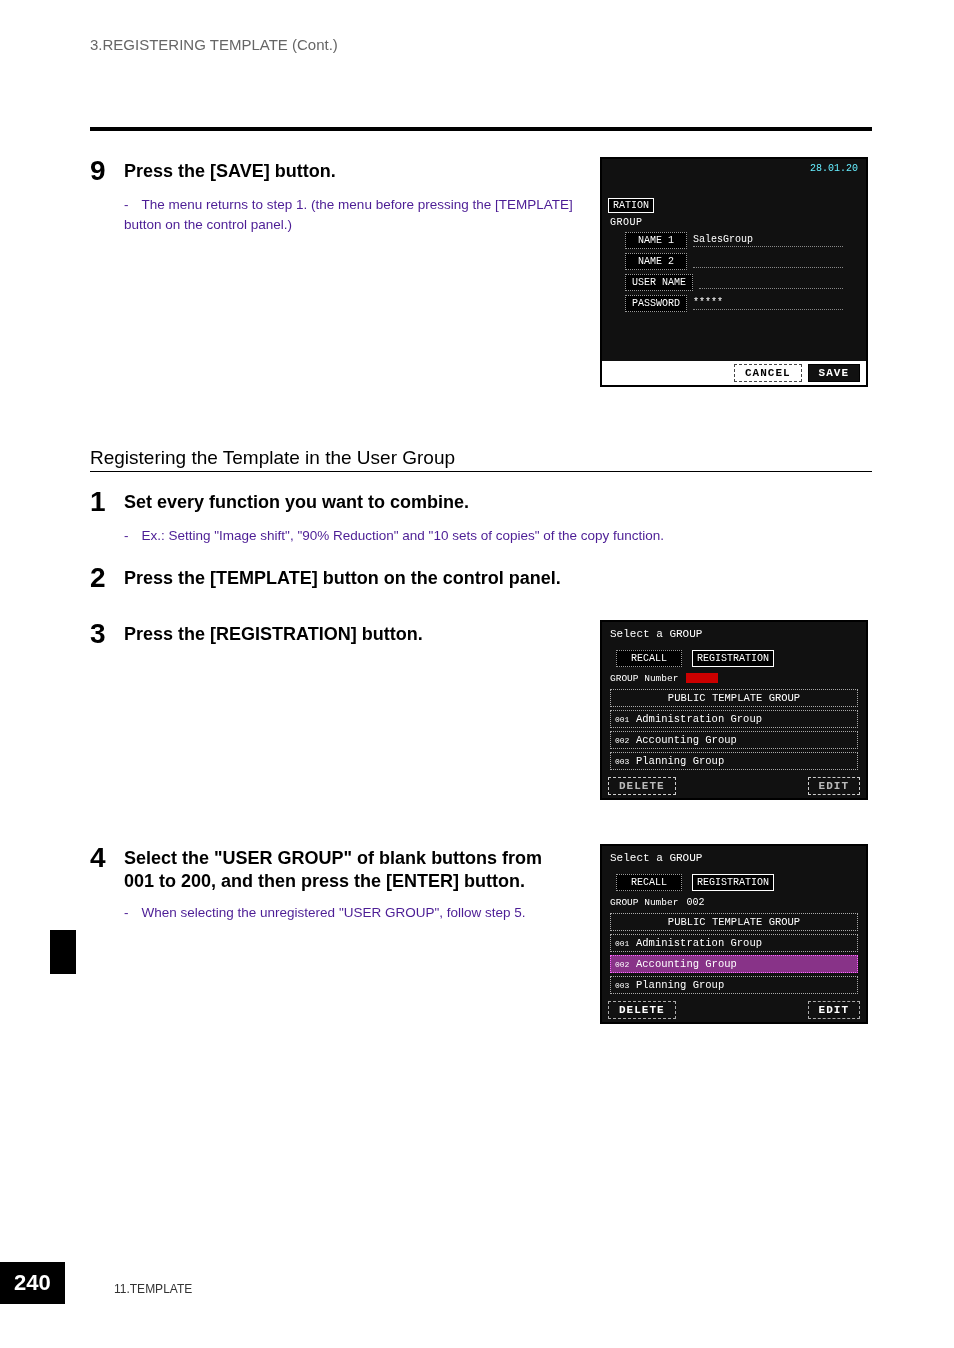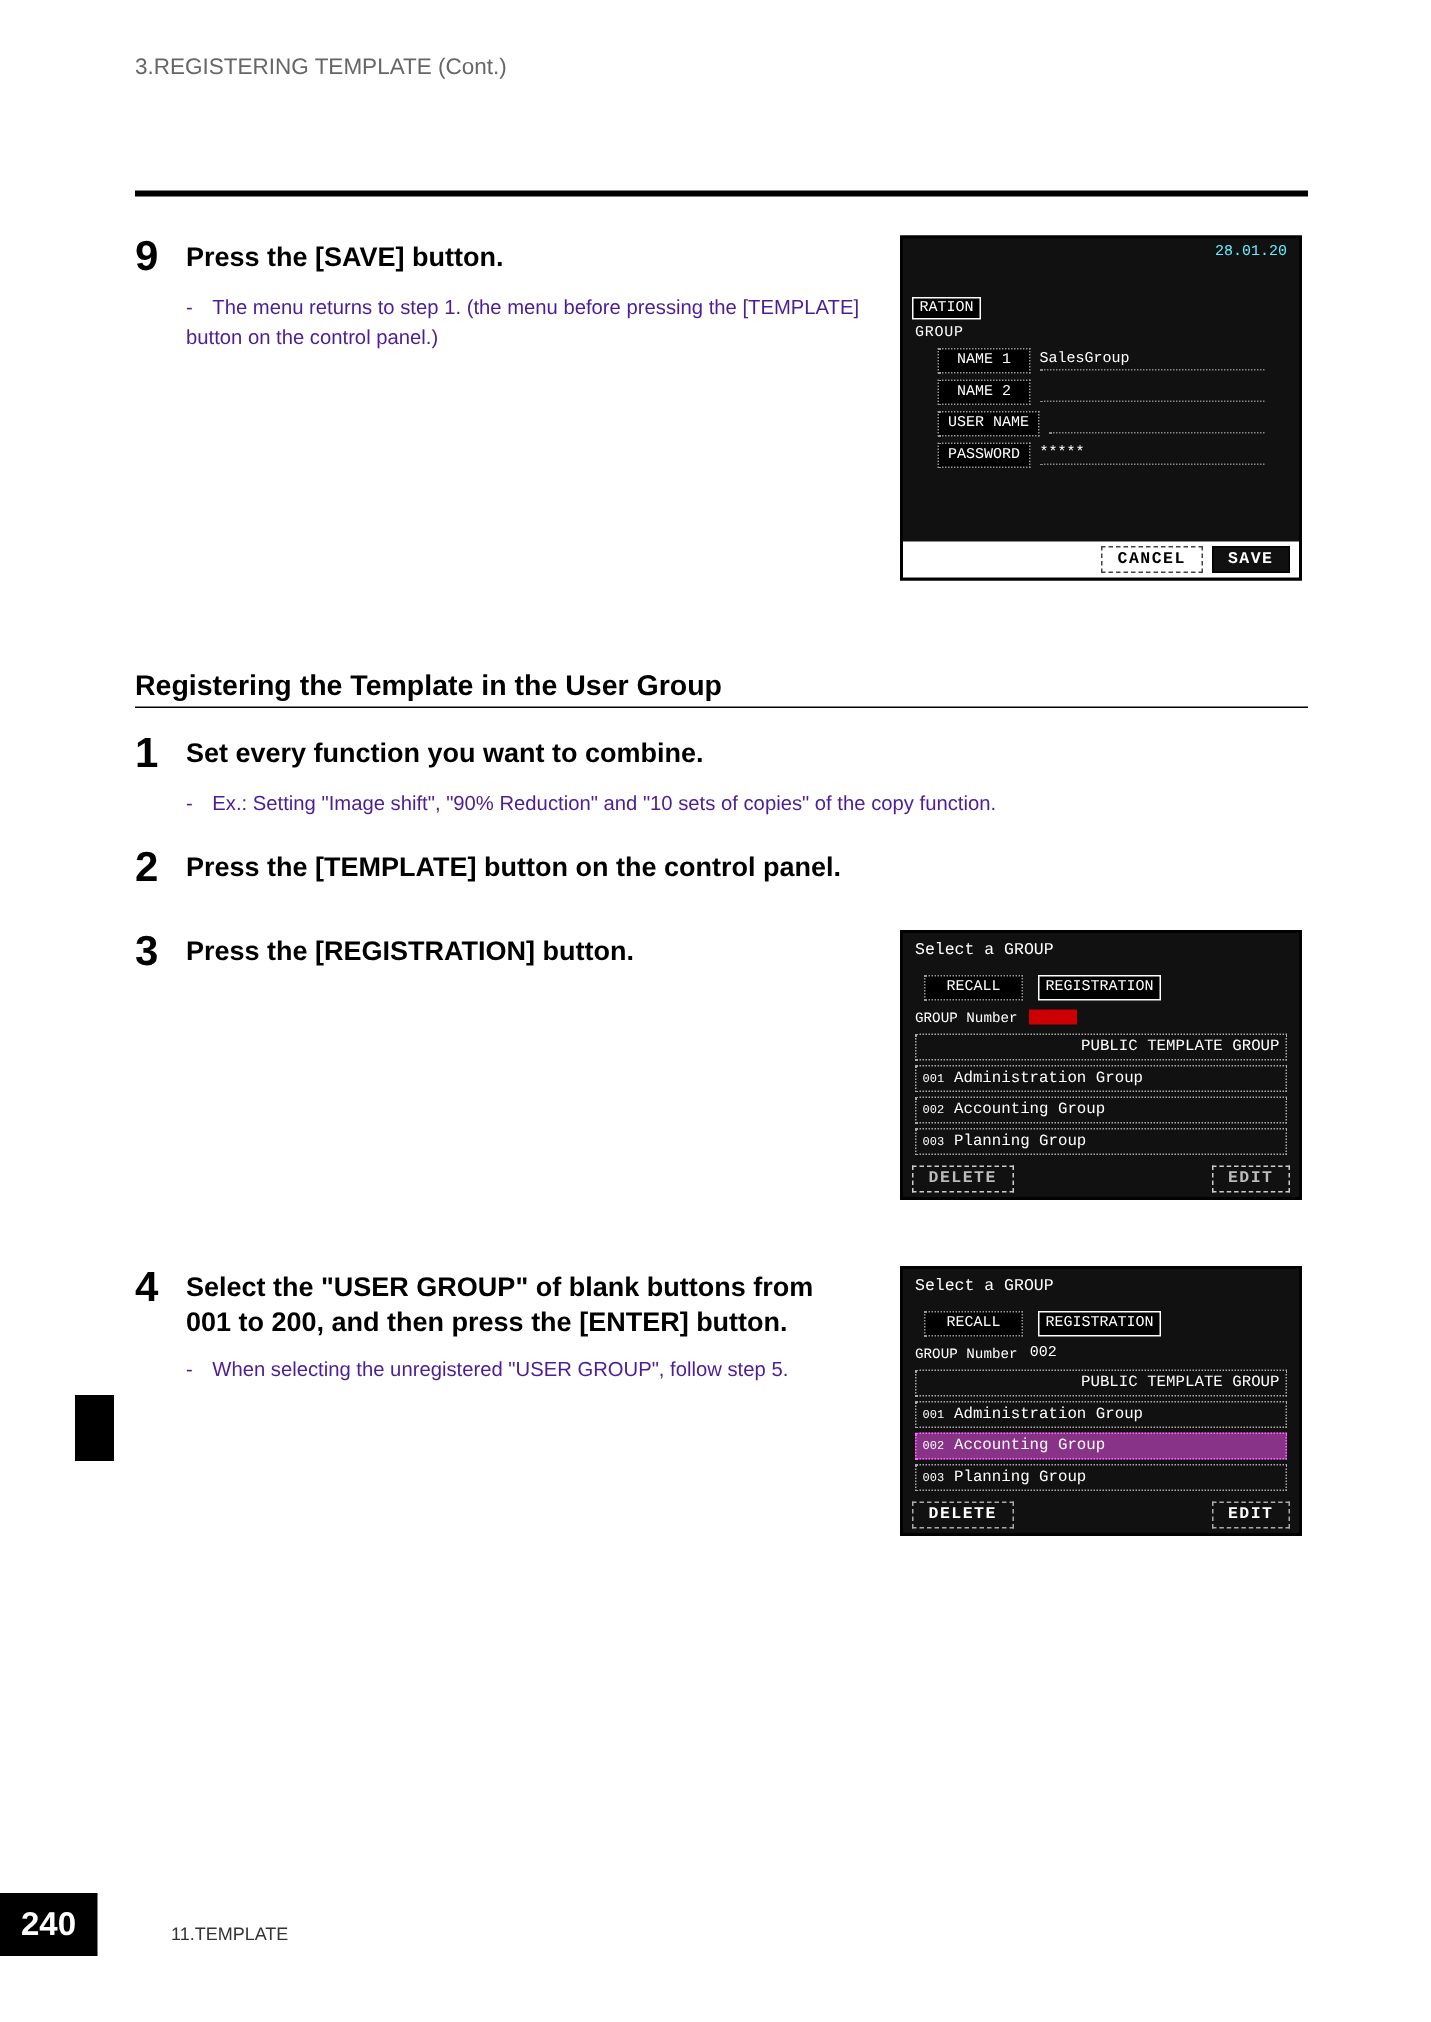--- a/index.html
+++ b/index.html
@@ -9,21 +9,21 @@
     .thick-rule{border:none;border-top:4px solid #000;margin-bottom:26px}
     .thin-rule{border:none;border-top:1px solid #000;margin-top:2px;margin-bottom:16px}
     .flexrow{display:flex;gap:24px;align-items:flex-start}
     .leftcol{flex:1}
     .rightcol{width:272px;flex-shrink:0}
     .stepline{display:flex;align-items:flex-start;gap:12px}
     .bignum{font-size:28px;font-weight:900;line-height:1;min-width:22px}
     .steptitle{font-size:18px;font-weight:800;line-height:1.3;margin-top:3px}
     .stepbody{margin-left:34px;margin-top:10px;font-size:13.5px;color:#4c1d95;line-height:1.45}
     .stepbody .dash{display:inline-block;width:10px}
-    .section-title{font-size:19px;font-weight:700;margin-top:40px}
+    .section-title{font-size:19px;font-weight:400;margin-top:40px}
     .mt-big{margin-top:60px}
     .mt-mid{margin-top:28px}
     
     
     .screen{border:2px solid #000;background:#111;color:#fff;font-family:"Courier New",monospace;font-size:11px;position:relative;width:268px}
     .scr1{height:230px}
     .scrhead{display:flex;justify-content:flex-end;padding:4px 8px;color:#6ef;font-size:10px}
     .tabbtn{background:#fff;color:#000;padding:1px 4px;font-size:10px;display:inline-block;margin:6px 0 4px 6px;border:1px dotted #555}
     .tabbtn.inv{background:#000;color:#fff;border:1px solid #fff}
     .grouplbl{font-size:10px;padding:0 0 2px 8px;letter-spacing:0.5px}
@@ -33,21 +33,21 @@
     .scrfoot{position:absolute;bottom:0;left:0;right:0;background:#fff;color:#000;display:flex;justify-content:flex-end;gap:6px;padding:3px 6px}
     .pillbtn{border:1.5px dashed #444;padding:2px 10px;font-size:11px;font-weight:700;letter-spacing:1px}
     .pillbtn.dark{background:#111;color:#fff;border:1.5px solid #000}
     .pillbtn.ghost{color:#bbb;border-color:#ccc}
     
     .scr2{height:180px}
     .heading{font-size:11px;color:#fff;padding:6px 8px 4px}
     .tabrow{display:flex;gap:4px;padding:0 8px}
     .listline{margin:3px 8px;border:1px dotted #aaa;padding:2px 4px;font-size:10.5px;color:#fff;display:flex;gap:3px}
     .listline .lnum{font-size:8px;min-width:18px;padding-top:2px}
-    .listline.plain{justify-content:flex-end}
+    .listline.plain{justify-content:center}
     .listline.selected{background:#838;border-color:#f6f}
     .numfield{display:flex;align-items:center;gap:8px;padding:2px 8px;font-size:9.5px}
     .numfield .redbox{background:#c00;width:32px;height:10px}
     .numfield .valtxt{color:#fff;font-size:10px}
     .scrfoot2{position:absolute;bottom:0;left:0;right:0;display:flex;justify-content:space-between;gap:14px;padding:3px 6px;background:transparent}
     
     
     .page-num-tab{position:absolute;left:0;bottom:44px;background:#000;color:#fff;font-size:22px;font-weight:900;padding:8px 14px}
     .footer-label{position:absolute;left:114px;bottom:52px;font-size:12px;color:#333}
     .side-tab{position:absolute;left:50px;top:930px;width:26px;height:44px;background:#000}

